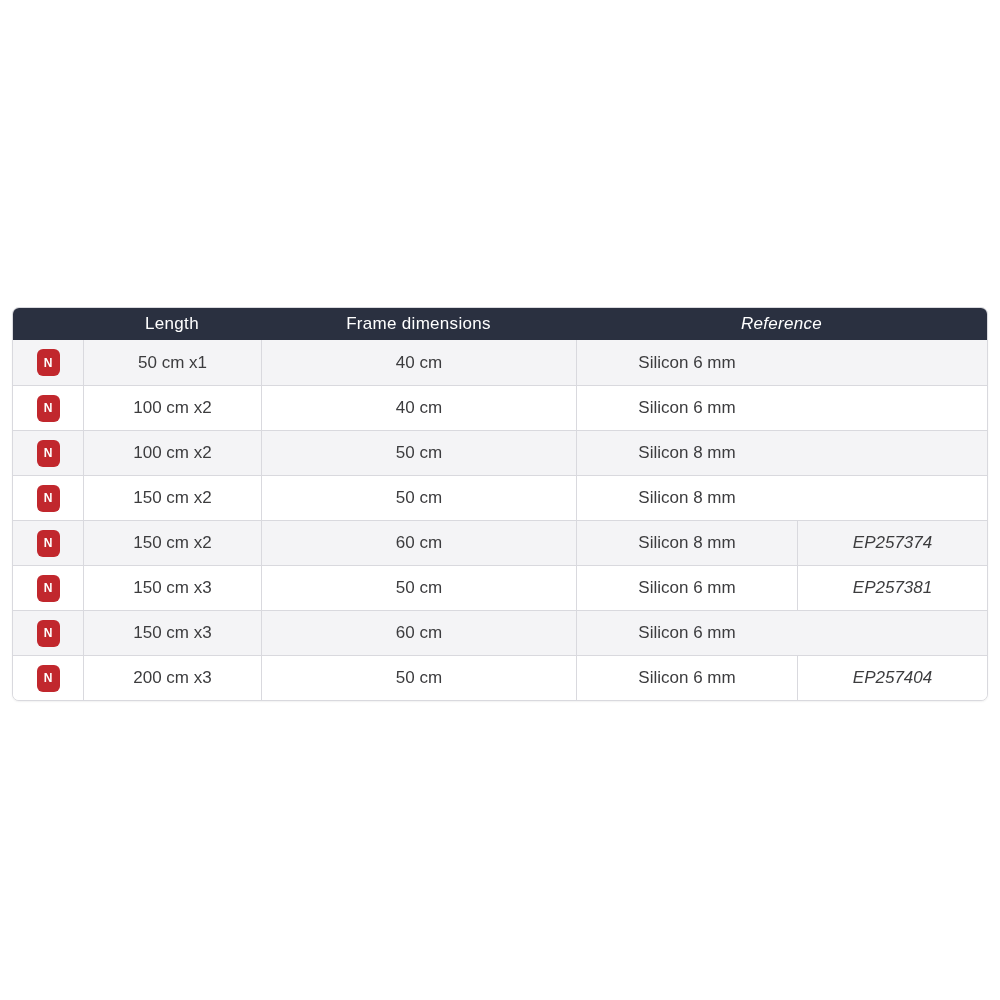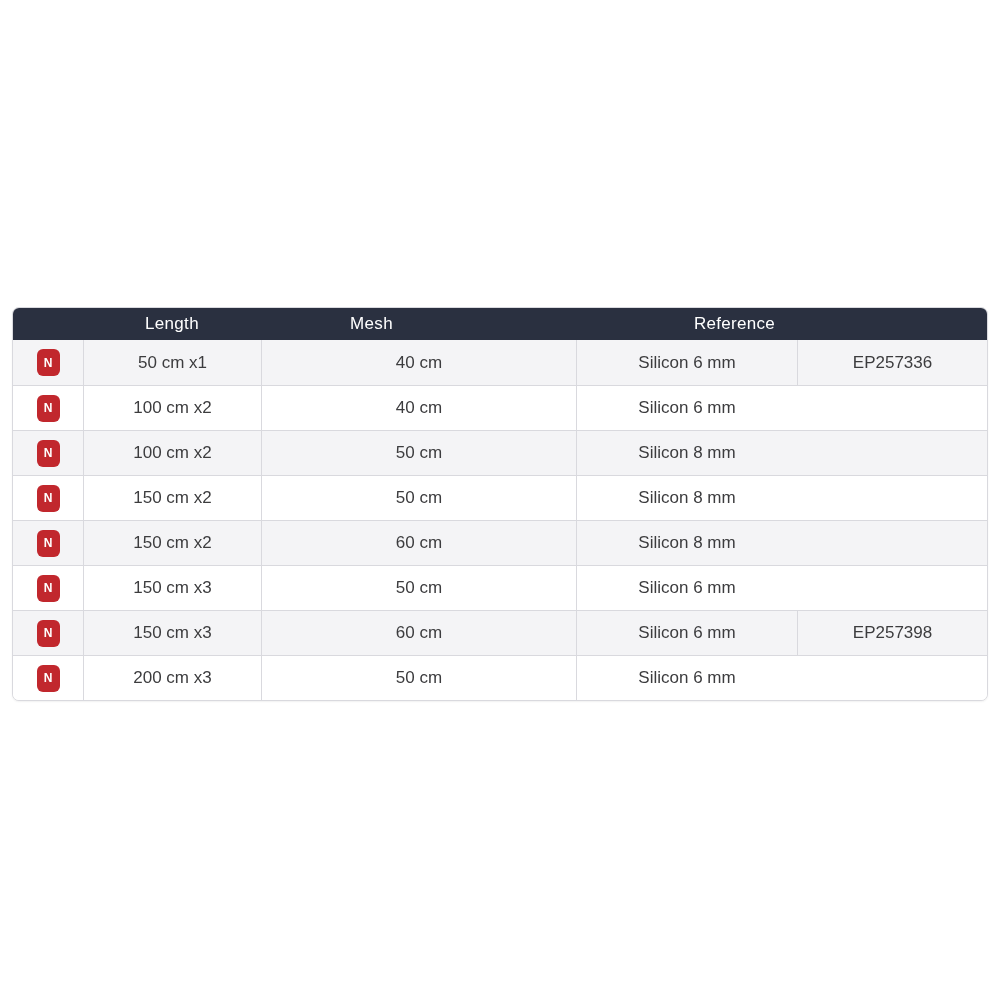--- a/index.html
+++ b/index.html
@@ -32,48 +32,47 @@
   .th,.td{
     display:flex;align-items:center;justify-content:center;
     text-align:center;overflow:hidden;
   }
   .td{font-size:17px;color:var(--text);}
   .td + .td{border-left:1px solid var(--border);}
   .col-badge{width:70px;flex:0 0 70px;}
   .col-length{width:178px;flex:0 0 178px;}
   .col-frame{width:315px;flex:0 0 315px;}
   .col-mesh{width:221px;flex:0 0 221px;}
-  .col-ref{flex:1 1 auto;}
+  .col-ref{flex:1 1 auto;font-style:italic;}
   .badge{
     display:flex;align-items:center;justify-content:center;
     width:23px;height:27px;border-radius:6px;
     background:var(--badge-bg);color:var(--badge-text);
     font-size:12px;font-weight:700;
   }
 </style>
 </head>
 <body>
 
 <div class="page">
   <div class="table-card">
     <div class="thead">
       <div class="th col-badge"></div>
       <div class="th col-length">Length</div>
-      <div class="th col-mesh">Mesh</div>
+      <div class="th col-frame">Frame dimensions</div>
       <div class="th col-ref">Reference</div>
     </div>
     <div class="tbody">
   <div class="tr">
     <div class="td col-badge">
       <span class="badge">N</span>
     </div>
     <div class="td col-length td-text">50 cm x1</div>
     <div class="td col-frame td-text">40 cm</div>
     <div class="td col-mesh td-text">Silicon 6 mm</div>
-    <div class="td col-ref td-text">EP257336</div>
   </div>
 
   <div class="tr">
     <div class="td col-badge">
       <span class="badge">N</span>
     </div>
     <div class="td col-length td-text">100 cm x2</div>
     <div class="td col-frame td-text">40 cm</div>
     <div class="td col-mesh td-text">Silicon 6 mm</div>
   </div>
@@ -96,44 +95,46 @@
     <div class="td col-mesh td-text">Silicon 8 mm</div>
   </div>
 
   <div class="tr">
     <div class="td col-badge">
       <span class="badge">N</span>
     </div>
     <div class="td col-length td-text">150 cm x2</div>
     <div class="td col-frame td-text">60 cm</div>
     <div class="td col-mesh td-text">Silicon 8 mm</div>
+    <div class="td col-ref td-text">EP257374</div>
   </div>
 
   <div class="tr">
     <div class="td col-badge">
       <span class="badge">N</span>
     </div>
     <div class="td col-length td-text">150 cm x3</div>
     <div class="td col-frame td-text">50 cm</div>
     <div class="td col-mesh td-text">Silicon 6 mm</div>
+    <div class="td col-ref td-text">EP257381</div>
   </div>
 
   <div class="tr">
     <div class="td col-badge">
       <span class="badge">N</span>
     </div>
     <div class="td col-length td-text">150 cm x3</div>
     <div class="td col-frame td-text">60 cm</div>
     <div class="td col-mesh td-text">Silicon 6 mm</div>
-    <div class="td col-ref td-text">EP257398</div>
   </div>
 
   <div class="tr">
     <div class="td col-badge">
       <span class="badge">N</span>
     </div>
     <div class="td col-length td-text">200 cm x3</div>
     <div class="td col-frame td-text">50 cm</div>
     <div class="td col-mesh td-text">Silicon 6 mm</div>
+    <div class="td col-ref td-text">EP257404</div>
   </div>
 </div>
   </div>
 </div>
 
 </body></html>

